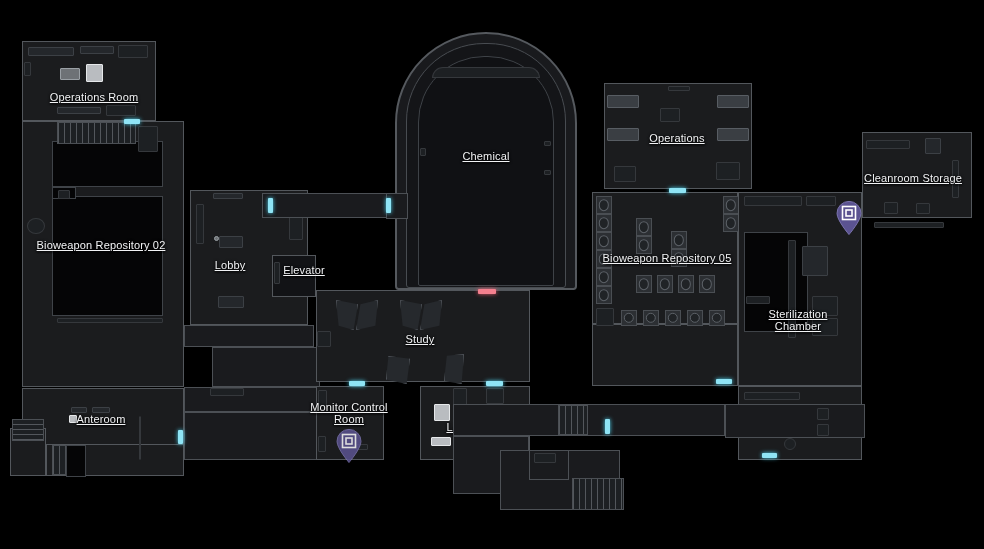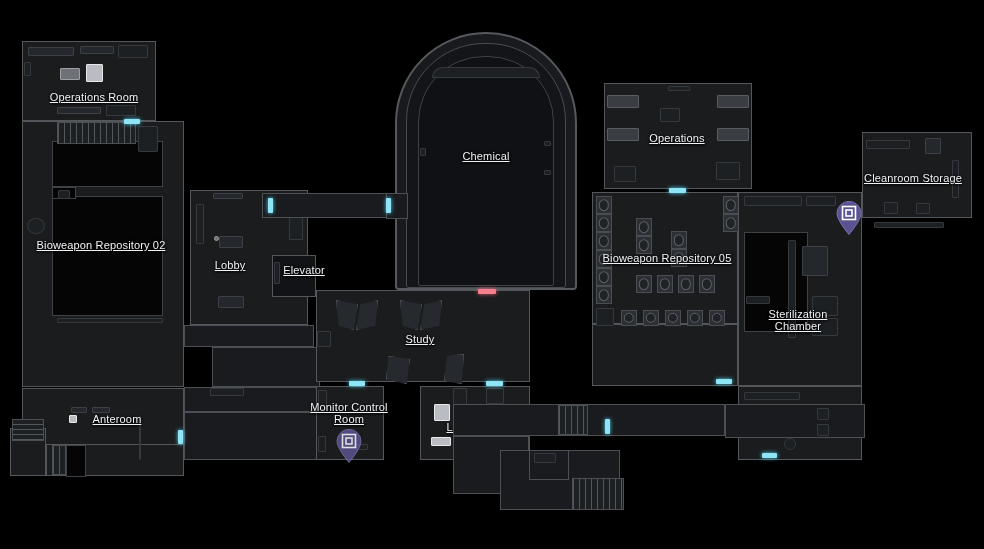--- a/index.html
+++ b/index.html
@@ -96,21 +96,21 @@
   <div class="room" style="left:22px;top:388px;width:162px;height:72px;"></div>
   <div class="room" style="left:10px;top:428px;width:36px;height:48px;"></div>
   <div class="room" style="left:46px;top:444px;width:138px;height:32px;"></div>
   <div class="inner" style="left:66px;top:445px;width:20px;height:32px;"></div>
   <div class="stairs h" style="left:12px;top:419px;width:32px;height:22px;"></div>
   <div class="stairs" style="left:52px;top:445px;width:14px;height:30px;"></div>
   <div class="blk soft" style="left:71px;top:407px;width:16px;height:6px;"></div>
   <div class="blk soft" style="left:92px;top:407px;width:18px;height:6px;"></div>
   <div class="blk dim" style="left:139px;top:416px;width:2px;height:44px;"></div>
   <div class="item" style="left:69px;top:415px;width:8px;height:8px;"></div>
-  <div class="lbl" style="left:101px;top:419px;margin-left:16px;">Anteroom</div>
+  <div class="lbl" style="left:101px;top:419px;">Anteroom</div>
 
   <div class="room" style="left:190px;top:190px;width:118px;height:135px;"></div>
   <div class="blk soft" style="left:213px;top:193px;width:30px;height:6px;"></div>
   <div class="blk dim" style="left:196px;top:204px;width:8px;height:40px;"></div>
   <div class="blk soft" style="left:219px;top:236px;width:24px;height:12px;"></div>
   <div class="blk soft" style="left:218px;top:296px;width:26px;height:12px;"></div>
   <div class="blk dim" style="left:289px;top:206px;width:14px;height:34px;"></div>
   <div class="item d" style="left:214px;top:236px;width:5px;height:5px;border-radius:50%;"></div>
   <div class="lbl" style="left:230px;top:265px;">Lobby</div>
 

